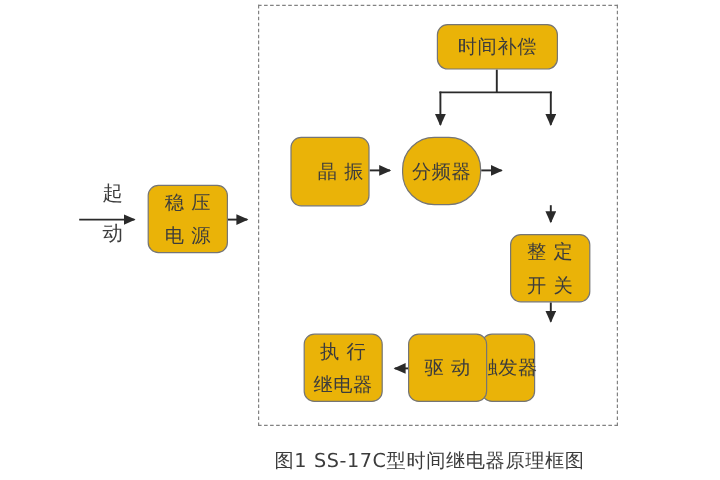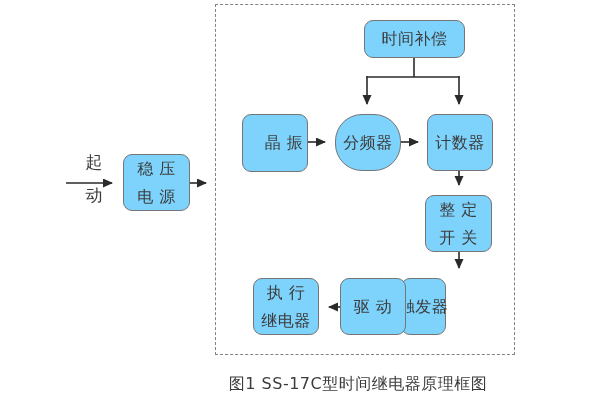--- a/index.html
+++ b/index.html
@@ -23,21 +23,21 @@
     height: 351px;
     border: 1.5px dashed #828282;
     box-sizing: border-box;
     background: transparent;
   }
   .node {
     position: absolute;
     box-sizing: border-box;
     border: 1.4px solid #757575;
     border-radius: 9px;
-    background: #7dd3fc;
+    background: #eab308;
     color: #3c3c3c;
     font-size: 16px;
     display: flex;
     flex-direction: column;
     align-items: center;
     justify-content: center;
     line-height: 1.7;
     letter-spacing: 0.5px;
     white-space: pre;
     z-index: 2;
@@ -137,23 +137,20 @@
   </div>
 
   <div class="node pos-crystal">
     <span>晶 振</span>
   </div>
 
   <div class="node pos-divider">
     <span>分频器</span>
   </div>
 
-  <div class="node pos-counter">
-    <span>计数器</span>
-  </div>
 
   <div class="node pos-setting">
     <span>整 定</span>
     <span>开 关</span>
   </div>
 
   <div class="node pos-trigger">
     <span>触发器</span>
   </div>
 

